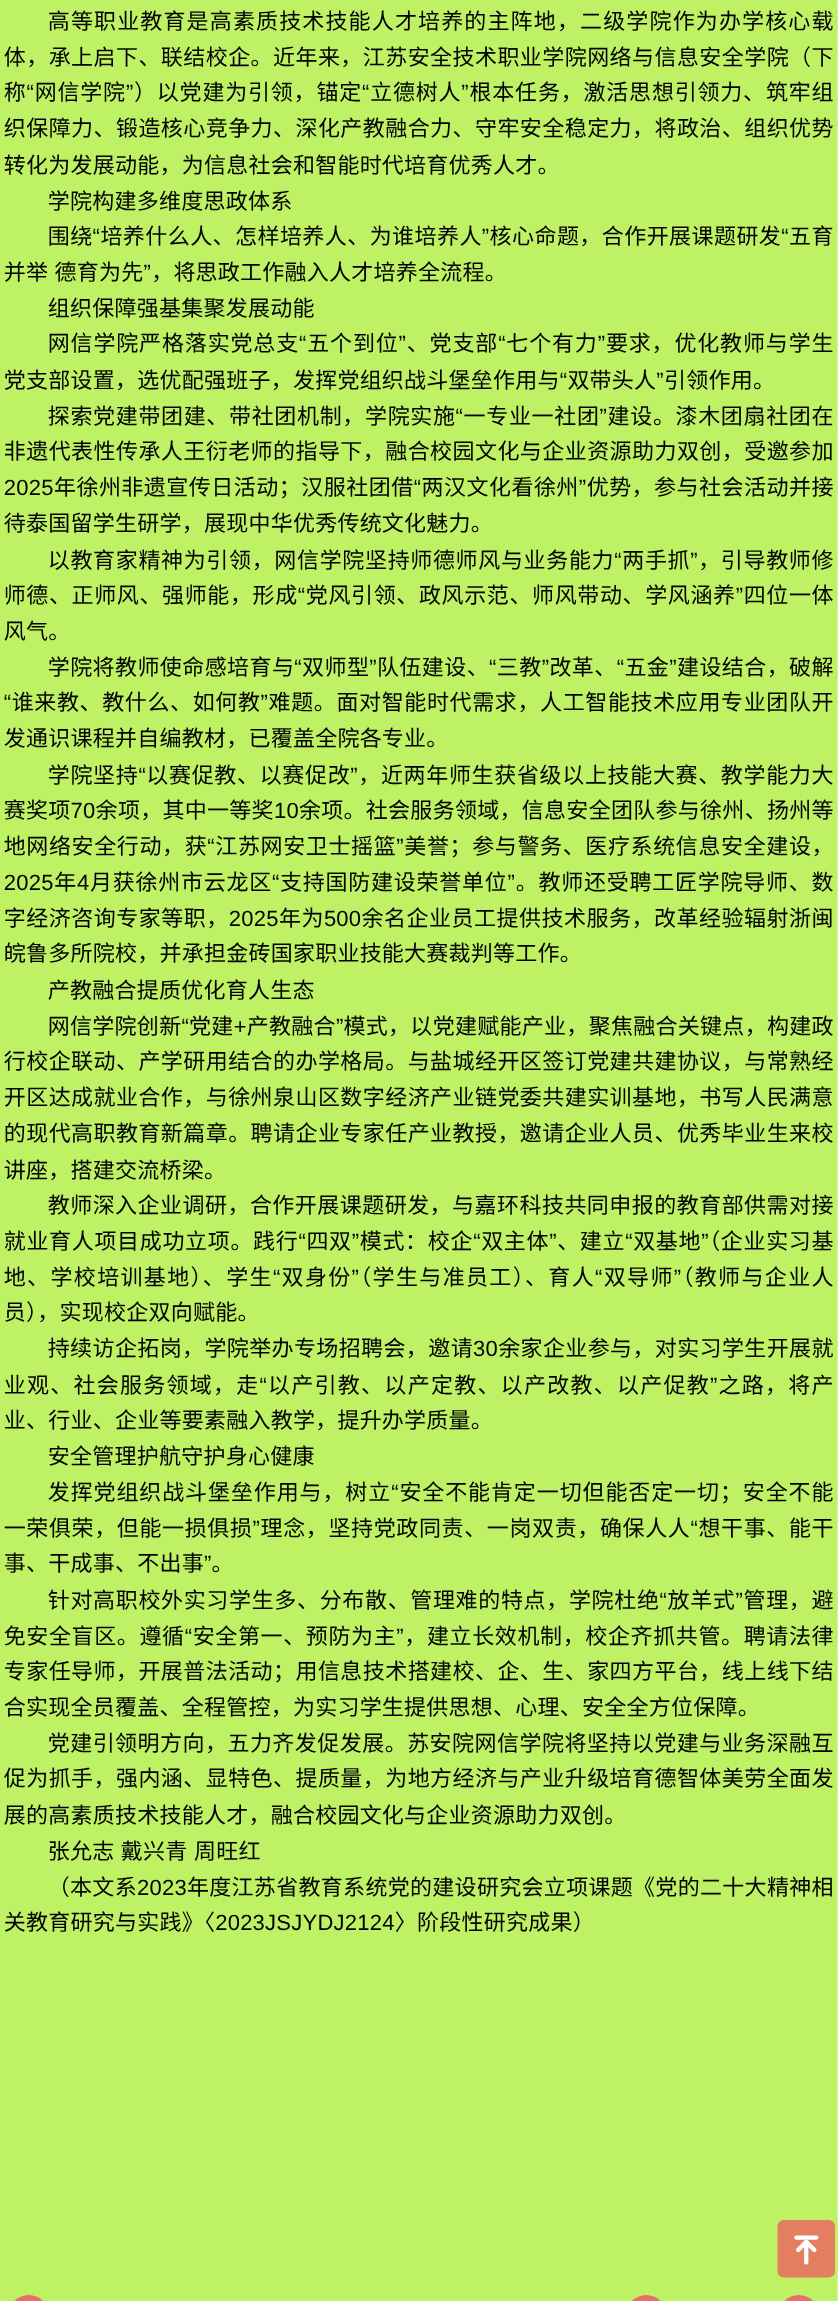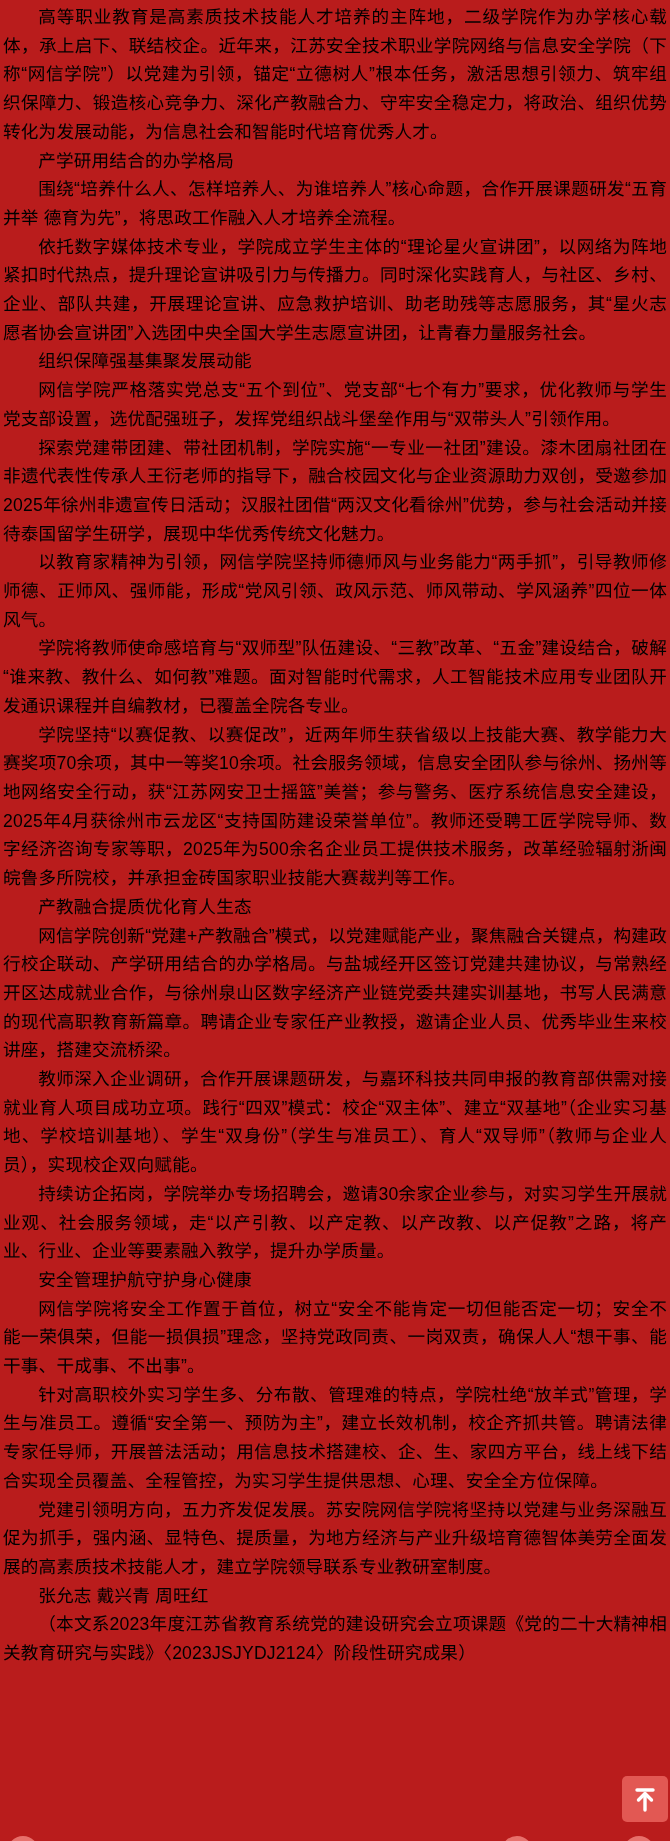--- a/index.html
+++ b/index.html
@@ -5,21 +5,21 @@
   html, body { margin: 0; padding: 0; }
   body {
     width: 670px;
     background: #ffffff;
     font-family: "Liberation Sans", "DejaVu Sans", sans-serif;
   }
   .screen {
     position: relative;
     width: 670px;
     height: 1841px;
-    background: #b91c1c;
+    background: #bef264;
     overflow: hidden;
   }
   .article {
     position: absolute;
     top: 3px;
     left: 3px;
     right: 3px;
     color: #000000;
     font-size: 17.6px;
     line-height: 28.7px;
@@ -64,37 +64,36 @@
   .dot-middle { left: 501px; }
   .dot-right  { left: 623px; }
 </style>
 </head>
 <body>
 
 <div class="screen">
 
   <div class="article">
     <p>高等职业教育是高素质技术技能人才培养的主阵地，二级学院作为办学核心载体，承上启下、联结校企。近年来，江苏安全技术职业学院网络与信息安全学院（下称“网信学院”）以党建为引领，锚定“立德树人”根本任务，激活思想引领力、筑牢组织保障力、锻造核心竞争力、深化产教融合力、守牢安全稳定力，将政治、组织优势转化为发展动能，为信息社会和智能时代培育优秀人才。</p>
-    <p>产学研用结合的办学格局</p>
+    <p>学院构建多维度思政体系</p>
     <p>围绕“培养什么人、怎样培养人、为谁培养人”核心命题，合作开展课题研发“五育并举 德育为先”，将思政工作融入人才培养全流程。</p>
-    <p>依托数字媒体技术专业，学院成立学生主体的“理论星火宣讲团”，以网络为阵地紧扣时代热点，提升理论宣讲吸引力与传播力。同时深化实践育人，与社区、乡村、企业、部队共建，开展理论宣讲、应急救护培训、助老助残等志愿服务，其“星火志愿者协会宣讲团”入选团中央全国大学生志愿宣讲团，让青春力量服务社会。</p>
     <p>组织保障强基集聚发展动能</p>
     <p>网信学院严格落实党总支“五个到位”、党支部“七个有力”要求，优化教师与学生党支部设置，选优配强班子，发挥党组织战斗堡垒作用与“双带头人”引领作用。</p>
     <p>探索党建带团建、带社团机制，学院实施“一专业一社团”建设。漆木团扇社团在非遗代表性传承人王衍老师的指导下，融合校园文化与企业资源助力双创，受邀参加2025年徐州非遗宣传日活动；汉服社团借“两汉文化看徐州”优势，参与社会活动并接待泰国留学生研学，展现中华优秀传统文化魅力。</p>
     <p>以教育家精神为引领，网信学院坚持师德师风与业务能力“两手抓”，引导教师修师德、正师风、强师能，形成“党风引领、政风示范、师风带动、学风涵养”四位一体风气。</p>
     <p>学院将教师使命感培育与“双师型”队伍建设、“三教”改革、“五金”建设结合，破解“谁来教、教什么、如何教”难题。面对智能时代需求，人工智能技术应用专业团队开发通识课程并自编教材，已覆盖全院各专业。</p>
     <p>学院坚持“以赛促教、以赛促改”，近两年师生获省级以上技能大赛、教学能力大赛奖项70余项，其中一等奖10余项。社会服务领域，信息安全团队参与徐州、扬州等地网络安全行动，获“江苏网安卫士摇篮”美誉；参与警务、医疗系统信息安全建设，2025年4月获徐州市云龙区“支持国防建设荣誉单位”。教师还受聘工匠学院导师、数字经济咨询专家等职，2025年为500余名企业员工提供技术服务，改革经验辐射浙闽皖鲁多所院校，并承担金砖国家职业技能大赛裁判等工作。</p>
     <p>产教融合提质优化育人生态</p>
     <p>网信学院创新“党建+产教融合”模式，以党建赋能产业，聚焦融合关键点，构建政行校企联动、产学研用结合的办学格局。与盐城经开区签订党建共建协议，与常熟经开区达成就业合作，与徐州泉山区数字经济产业链党委共建实训基地，书写人民满意的现代高职教育新篇章。聘请企业专家任产业教授，邀请企业人员、优秀毕业生来校讲座，搭建交流桥梁。</p>
     <p>教师深入企业调研，合作开展课题研发，与嘉环科技共同申报的教育部供需对接就业育人项目成功立项。践行“四双”模式：校企“双主体”、建立“双基地”（企业实习基地、学校培训基地）、学生“双身份”（学生与准员工）、育人“双导师”（教师与企业人员），实现校企双向赋能。</p>
     <p>持续访企拓岗，学院举办专场招聘会，邀请30余家企业参与，对实习学生开展就业观、社会服务领域，走“以产引教、以产定教、以产改教、以产促教”之路，将产业、行业、企业等要素融入教学，提升办学质量。</p>
     <p>安全管理护航守护身心健康</p>
-    <p>网信学院将安全工作置于首位，树立“安全不能肯定一切但能否定一切；安全不能一荣俱荣，但能一损俱损”理念，坚持党政同责、一岗双责，确保人人“想干事、能干事、干成事、不出事”。</p>
-    <p>针对高职校外实习学生多、分布散、管理难的特点，学院杜绝“放羊式”管理，学生与准员工。遵循“安全第一、预防为主”，建立长效机制，校企齐抓共管。聘请法律专家任导师，开展普法活动；用信息技术搭建校、企、生、家四方平台，线上线下结合实现全员覆盖、全程管控，为实习学生提供思想、心理、安全全方位保障。</p>
-    <p>党建引领明方向，五力齐发促发展。苏安院网信学院将坚持以党建与业务深融互促为抓手，强内涵、显特色、提质量，为地方经济与产业升级培育德智体美劳全面发展的高素质技术技能人才，建立学院领导联系专业教研室制度。</p>
+    <p>发挥党组织战斗堡垒作用与，树立“安全不能肯定一切但能否定一切；安全不能一荣俱荣，但能一损俱损”理念，坚持党政同责、一岗双责，确保人人“想干事、能干事、干成事、不出事”。</p>
+    <p>针对高职校外实习学生多、分布散、管理难的特点，学院杜绝“放羊式”管理，避免安全盲区。遵循“安全第一、预防为主”，建立长效机制，校企齐抓共管。聘请法律专家任导师，开展普法活动；用信息技术搭建校、企、生、家四方平台，线上线下结合实现全员覆盖、全程管控，为实习学生提供思想、心理、安全全方位保障。</p>
+    <p>党建引领明方向，五力齐发促发展。苏安院网信学院将坚持以党建与业务深融互促为抓手，强内涵、显特色、提质量，为地方经济与产业升级培育德智体美劳全面发展的高素质技术技能人才，融合校园文化与企业资源助力双创。</p>
     <p>张允志 戴兴青 周旺红</p>
     <p>（本文系2023年度江苏省教育系统党的建设研究会立项课题《党的二十大精神相关教育研究与实践》〈2023JSJYDJ2124〉阶段性研究成果）</p>
   </div>
 
   <button class="backtop" aria-label="back to top">
     <span>
       <svg width="30" height="30" viewBox="0 0 30 30" xmlns="http://www.w3.org/2000/svg">
         <line x1="7" y1="6" x2="23" y2="6" stroke="#ffffff" stroke-width="3.4" stroke-linecap="round"></line>
         <line x1="15" y1="10" x2="15" y2="26" stroke="#ffffff" stroke-width="3.4" stroke-linecap="round"></line>
         <polyline points="8.5,16 15,9.5 21.5,16" fill="none" stroke="#ffffff" stroke-width="3.4" stroke-linecap="round" stroke-linejoin="round"></polyline>

